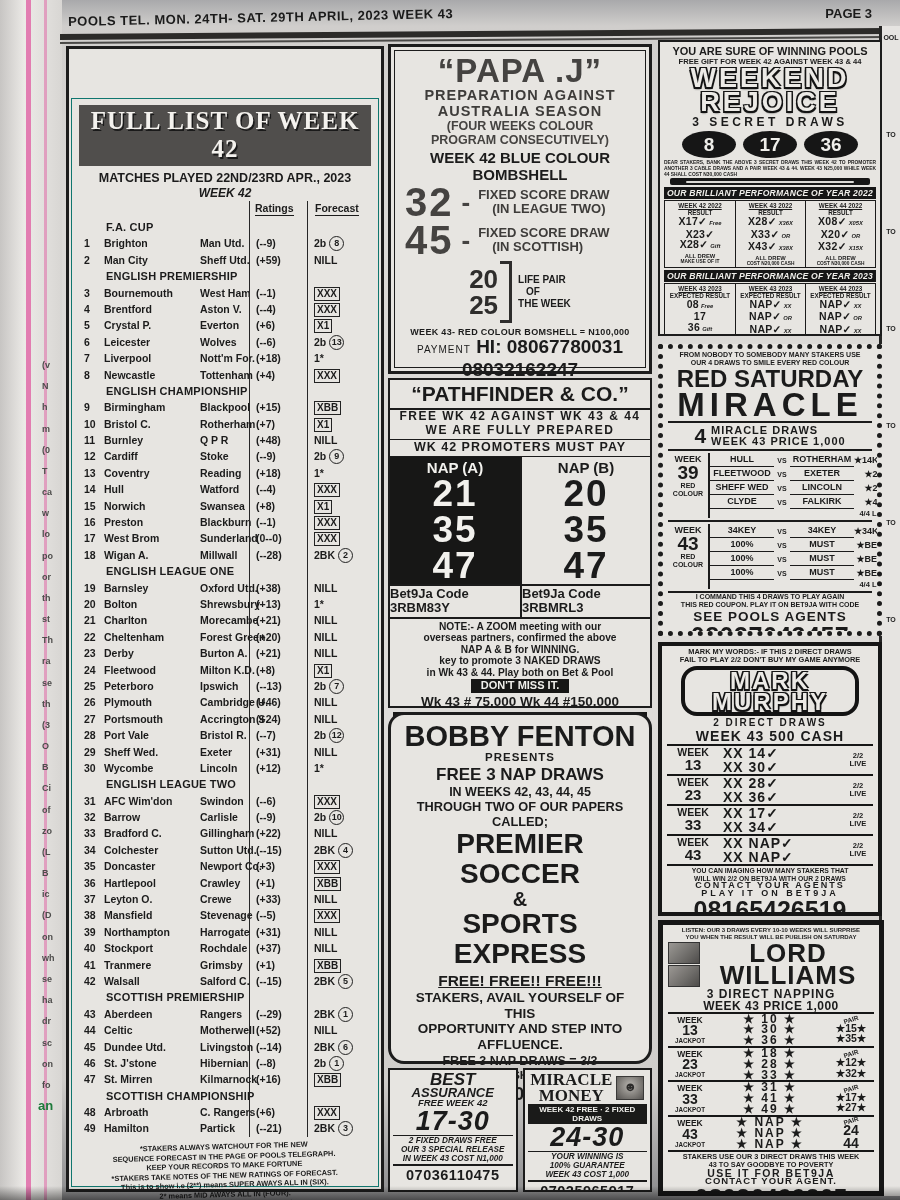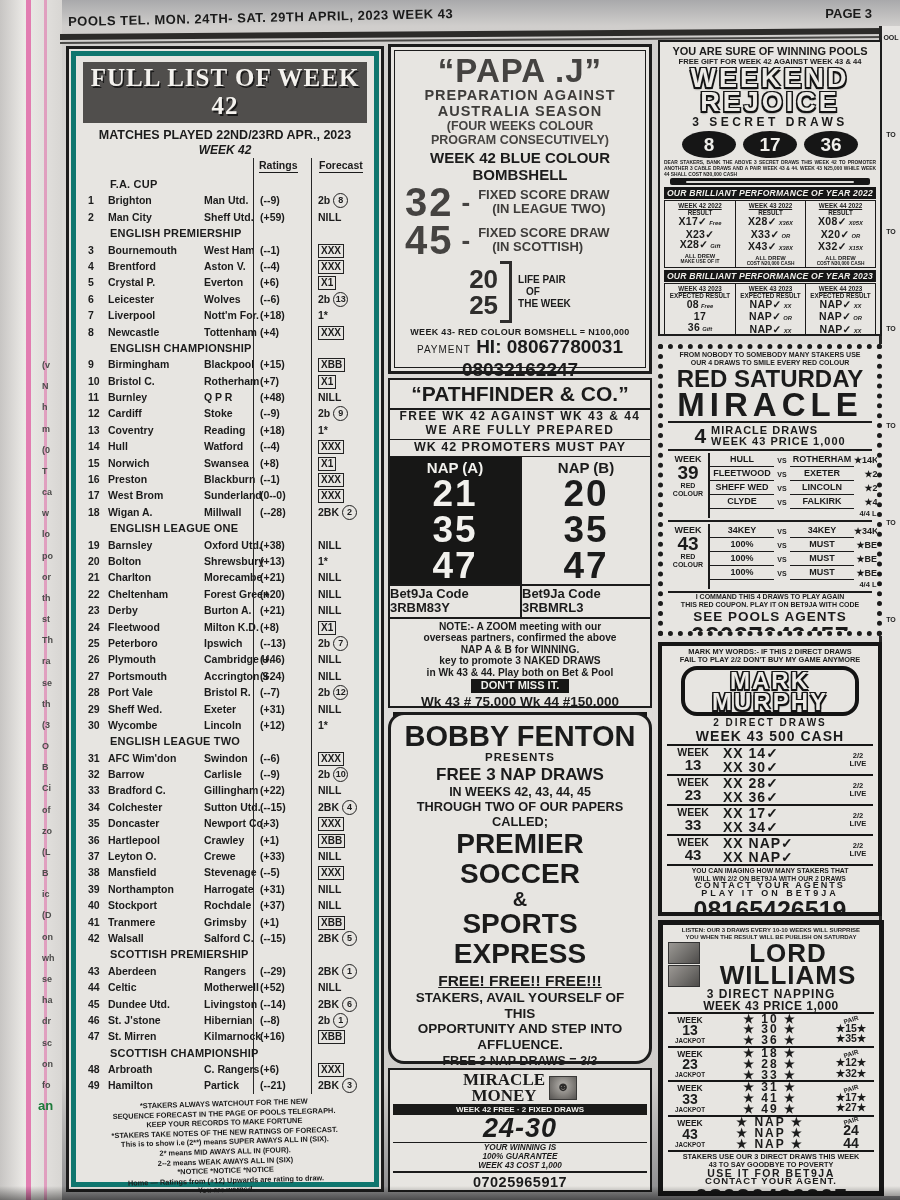--- a/index.html
+++ b/index.html
@@ -15,21 +15,21 @@
   #lmargin{position:absolute;left:0;top:0;width:62px;height:1200px;background:linear-gradient(90deg,#c7c5c3,#eceae7 40%,#d8d6d3);}
   .pinkline{position:absolute;top:0;height:1200px;background:#e06aa8;opacity:.85;}
   #frag-col{position:absolute;left:42px;top:360px;height:730px;display:flex;flex-direction:column;justify-content:space-between;font-size:9px;font-weight:700;color:#4d4c4b;}
   #green-frag{position:absolute;left:38px;top:1098px;color:#1d7a3a;font-weight:800;font-size:13px;}
   #rmargin{position:absolute;right:0;top:26px;width:18px;height:1170px;background:#e6e4e1;border-left:3px solid #262625;}
   #rfrag{display:flex;flex-direction:column;gap:90px;padding-top:8px;font-size:7px;font-weight:700;color:#56
 5554;text-align:center;}
   #shadow-bot{position:absolute;left:0;bottom:0;width:100%;height:14px;background:linear-gradient(180deg,rgba(0,0,0,0),rgba(0,0,0,.45));}
   
   #fl{left:66px;top:46px;width:318px;height:1146px;}
-  #fl-inner{position:absolute;inset:2px;border:5px solid #0f766e;padding:6px 7px 4px;box-sizing:border-box;}
+  #fl-inner{position:absolute;inset:2px;border:1px solid #0f766e;padding:6px 7px 4px;box-sizing:border-box;margin-top:47px;}
   #fl-banner{background:#504e4c;color:#f4f2ee;font-family:"Liberation Serif",serif;font-weight:900;font-size:25px;letter-spacing:1px;text-align:center;padding:2px 0 3px;text-shadow:1.5px 1.5px 0 #1a1a1a;}
   #fl-sub1{font-size:12.5px;font-weight:800;text-align:center;margin-top:5px;}
   #fl-sub2{font-size:12px;font-weight:800;text-align:center;margin-top:1px;font-style:italic;}
   #fl-colheads{position:relative;height:16px;margin-top:2px;}
   .fl-colhead{position:absolute;top:0;font-size:10.5px;font-weight:800;border-bottom:1px solid #1b1b1b;padding-bottom:1px;}
   #fl-ch-r{left:176px;}
   #fl-ch-f{left:236px;}
   #fl-table{position:relative;margin-top:1px;}
   .vline{position:absolute;top:-18px;bottom:0;width:1px;background:#262626;}
   #vl1{left:170px;} #vl2{left:228px;}
@@ -693,20 +693,30 @@
     <div class="bf-l4">STAKERS, AVAIL YOURSELF OF THIS</div>
     <div class="bf-l4">OPPORTUNITY AND STEP INTO</div>
     <div class="bf-l4">AFFLUENCE.</div>
     <div id="bf-l7">FREE 3 NAP DRAWS = 3/3</div>
     <div id="bf-l8">DON'T MISS OUT, ASK POOLS VENDORS.</div>
     <div id="bf-call">CALL: 08063343006</div>
   </div>
 
   <div id="mb">
     <div class="mb-box">
+      <div class="mb-t1">BEST</div>
+      <div class="mb-sub" style="font-size:13px;">ASSURANCE</div>
+      <div class="mb-sub">FREE WEEK 42</div>
+      <div class="mb-big">17-30</div>
+      <div class="mb-small" style="border-top:1.5px solid #1b1b1b;">2 FIXED DRAWS FREE</div>
+      <div class="mb-small">OUR 3 SPECIAL RELEASE</div>
+      <div class="mb-small">IN WEEK 43 COST N1,000</div>
+      <div class="mb-phone">07036110475</div>
+    </div>
+    <div class="mb-box">
       <div id="mm-head">
         <div>
             <div class="mb-t1 mb-t1s">MIRACLE</div>
             <div class="mb-t1 mb-t1s">MONEY</div>
           </div>
         <div id="mm-face">☻</div>
       </div>
       <div class="mb-inv"><span>WEEK 42 FREE</span> · <span>2 FIXED DRAWS</span></div>
       <div class="mb-big">24-30</div>
       <div class="mb-small" style="border-top:1.5px solid #1b1b1b;">YOUR WINNING IS</div>

